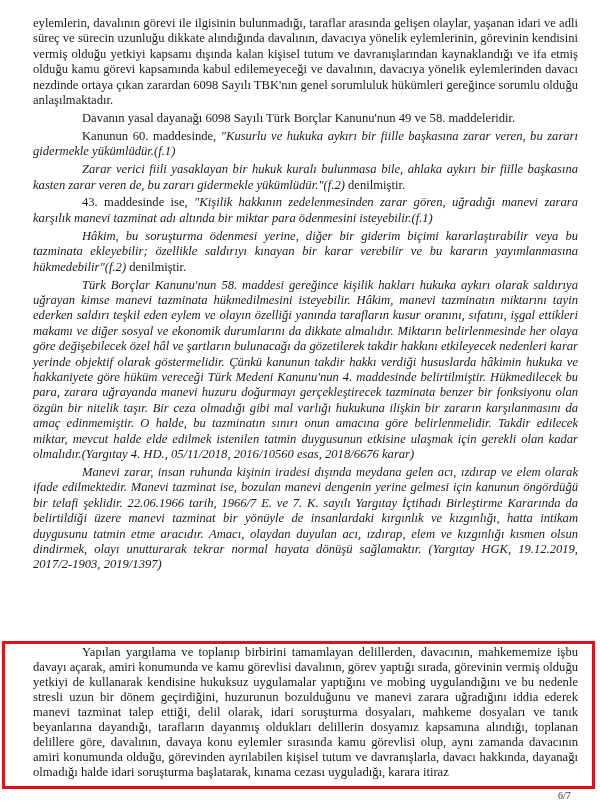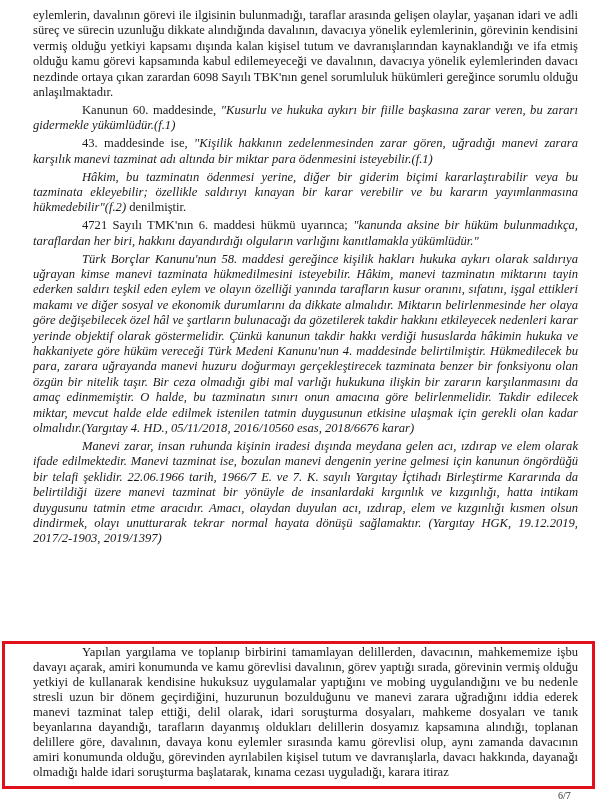--- a/index.html
+++ b/index.html
@@ -1,34 +1,35 @@
 <!DOCTYPE html>
 <html><head>
 <meta charset="utf-8">
 <style>
   html, body { margin:0; padding:0; background:#ffffff; }
   body { width:600px; height:801px; position:relative; overflow:hidden; font-family:"Liberation Serif", serif; color:#1a1a1a; }
-  .page { position:absolute; left:33px; top:8px; width:545px; font-size:12.6px; line-height:15.4px; text-align:justify; }
+  .page { position:absolute; left:33px; top:16px; width:545px; font-size:12.6px; line-height:15.4px; text-align:justify; }
   .page p { margin:0 0 2.5px 0; }
   .ind { text-indent:49px; }
   .it { font-style:italic; }
   .highlight-box { position:absolute; left:2px; top:641px; width:587px; height:142px; border:3px solid #e0111b; box-sizing:content-box; }
   .hl-text { position:absolute; left:33px; top:645px; width:545px; font-size:12.6px; line-height:15px; text-align:justify; }
   .hl-text p { margin:0; }
   .page-num { position:absolute; left:558px; top:790px; font-size:10px; color:#333; }
 </style>
 </head>
 <body>
 
 <div class="page">
   <p>eylemlerin, davalının görevi ile ilgisinin bulunmadığı, taraflar arasında gelişen olaylar, yaşanan idari ve adli süreç ve sürecin uzunluğu dikkate alındığında davalının, davacıya yönelik eylemlerinin, görevinin kendisini vermiş olduğu yetkiyi kapsamı dışında kalan kişisel tutum ve davranışlarından kaynaklandığı ve ifa etmiş olduğu kamu görevi kapsamında kabul edilemeyeceği ve davalının, davacıya yönelik eylemlerinden davacı nezdinde ortaya çıkan zarardan 6098 Sayılı TBK'nın genel sorumluluk hükümleri gereğince sorumlu olduğu anlaşılmaktadır.</p>
+  <p class="ind">Davanın yasal dayanağı 6098 Sayılı Türk Borçlar Kanunu'nun 49 ve 58. maddeleridir.</p>
   <p class="ind"><span>Kanunun 60. maddesinde, </span><span class="it">"Kusurlu ve hukuka aykırı bir fiille başkasına zarar veren, bu zararı gidermekle yükümlüdür.(f.1)</span><span></span></p>
+  <p class="ind"><span></span><span class="it">Zarar verici fiili yasaklayan bir hukuk kuralı bulunmasa bile, ahlaka aykırı bir fiille başkasına kasten zarar veren de, bu zararı gidermekle yükümlüdür."(f.2)</span><span> denilmiştir.</span></p>
   <p class="ind"><span>43. maddesinde ise, </span><span class="it">"Kişilik hakkının zedelenmesinden zarar gören, uğradığı manevi zarara karşılık manevi tazminat adı altında bir miktar para ödenmesini isteyebilir.(f.1)</span><span></span></p>
-  <p class="ind"><span></span><span class="it">Hâkim, bu tazminatın ödenmesi yerine, diğer bir giderim biçimi kararlaştırabilir veya bu tazminata ekleyebilir; özellikle saldırıyı kınayan bir karar verebilir ve bu kararın yayımlanmasına hükmedebilir"(f.2)</span><span> denilmiştir.</span></p>
-  <p class="ind"><span>4721 Sayılı TMK'nın 6. maddesi hükmü uyarınca; </span><span class="it">"kanunda aksine bir hüküm bulunmadıkça, taraflardan her biri, hakkını dayandırdığı olguların varlığını kanıtlamakla yükümlüdür."</span><span></span></p>
+  <p class="ind"><span></span><span class="it">Hâkim, bu soruşturma ödenmesi yerine, diğer bir giderim biçimi kararlaştırabilir veya bu tazminata ekleyebilir; özellikle saldırıyı kınayan bir karar verebilir ve bu kararın yayımlanmasına hükmedebilir"(f.2)</span><span> denilmiştir.</span></p>
   <p class="ind it">Türk Borçlar Kanunu'nun 58. maddesi gereğince kişilik hakları hukuka aykırı olarak saldırıya uğrayan kimse manevi tazminata hükmedilmesini isteyebilir. Hâkim, manevi tazminatın miktarını tayin ederken saldırı teşkil eden eylem ve olayın özelliği yanında tarafların kusur oranını, sıfatını, işgal ettikleri makamı ve diğer sosyal ve ekonomik durumlarını da dikkate almalıdır. Miktarın belirlenmesinde her olaya göre değişebilecek özel hâl ve şartların bulunacağı da gözetilerek takdir hakkını etkileyecek nedenleri karar yerinde objektif olarak göstermelidir. Çünkü kanunun takdir hakkı verdiği hususlarda hâkimin hukuka ve hakkaniyete göre hüküm vereceği Türk Medeni Kanunu'nun 4. maddesinde belirtilmiştir. Hükmedilecek bu para, zarara uğrayanda manevi huzuru doğurmayı gerçekleştirecek tazminata benzer bir fonksiyonu olan özgün bir nitelik taşır. Bir ceza olmadığı gibi mal varlığı hukukuna ilişkin bir zararın karşılanmasını da amaç edinmemiştir. O halde, bu tazminatın sınırı onun amacına göre belirlenmelidir. Takdir edilecek miktar, mevcut halde elde edilmek istenilen tatmin duygusunun etkisine ulaşmak için gerekli olan kadar olmalıdır.(Yargıtay 4. HD., 05/11/2018, 2016/10560 esas, 2018/6676 karar)</p>
   <p class="ind it">Manevi zarar, insan ruhunda kişinin iradesi dışında meydana gelen acı, ızdırap ve elem olarak ifade edilmektedir. Manevi tazminat ise, bozulan manevi dengenin yerine gelmesi için kanunun öngördüğü bir telafi şeklidir. 22.06.1966 tarih, 1966/7 E. ve 7. K. sayılı Yargıtay İçtihadı Birleştirme Kararında da belirtildiği üzere manevi tazminat bir yönüyle de insanlardaki kırgınlık ve kızgınlığı, hatta intikam duygusunu tatmin etme aracıdır. Amacı, olaydan duyulan acı, ızdırap, elem ve kızgınlığı kısmen olsun dindirmek, olayı unutturarak tekrar normal hayata dönüşü sağlamaktır. (Yargıtay HGK, 19.12.2019, 2017/2-1903, 2019/1397)</p>
 </div>
 
 <div class="highlight-box" style="border-color: rgb(224, 17, 27);"></div>
 <div class="hl-text">
   <p class="ind">Yapılan yargılama ve toplanıp birbirini tamamlayan delillerden, davacının, mahkememize işbu davayı açarak, amiri konumunda ve kamu görevlisi davalının, görev yaptığı sırada, görevinin vermiş olduğu yetkiyi de kullanarak kendisine hukuksuz uygulamalar yaptığını ve mobing uygulandığını ve bu nedenle stresli uzun bir dönem geçirdiğini, huzurunun bozulduğunu ve manevi zarara uğradığını iddia ederek manevi tazminat talep ettiği, delil olarak, idari soruşturma dosyaları, mahkeme dosyaları ve tanık beyanlarına dayandığı, tarafların dayanmış oldukları delillerin dosyamız kapsamına alındığı, toplanan delillere göre, davalının, davaya konu eylemler sırasında kamu görevlisi olup, aynı zamanda davacının amiri konumunda olduğu, görevinden ayrılabilen kişisel tutum ve davranışlarla, davacı hakkında, dayanağı olmadığı halde idari soruşturma başlatarak, kınama cezası uyguladığı, karara itiraz</p>
 </div>
 
 <div class="page-num">6/7</div>

